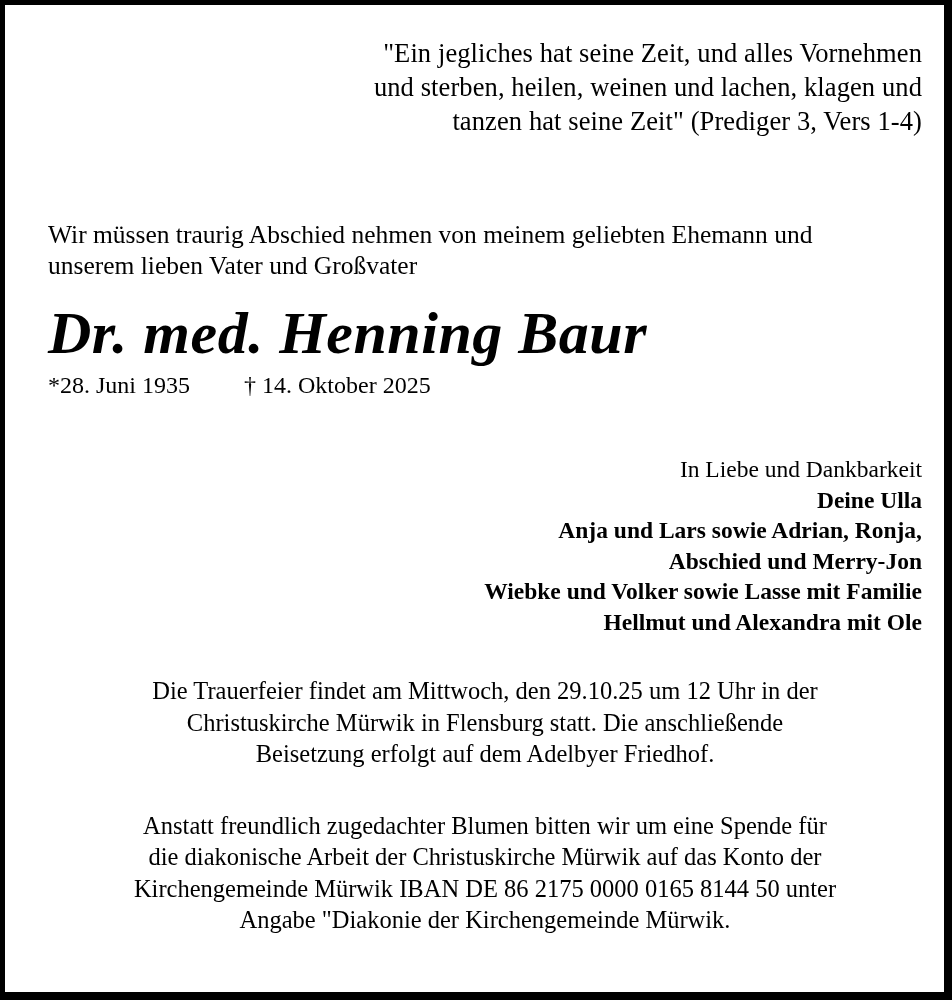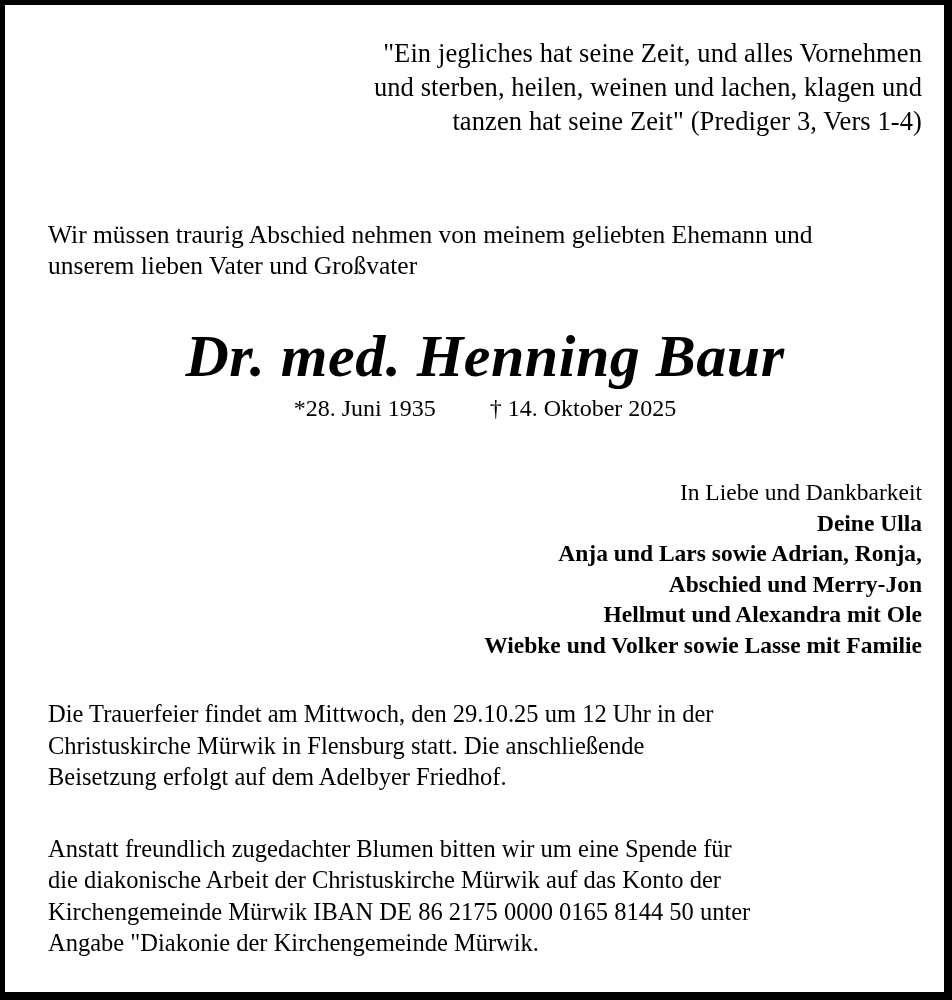--- a/index.html
+++ b/index.html
@@ -44,21 +44,21 @@
   
   .intro-block {
     text-align: left;
     font-size: 25.5px;
     line-height: 31px;
     margin-top: 81px;
   }
   .intro-line { display: block; }
 
   
-  .name-block { text-align: center; margin-top: 42px; }
+  .name-block { text-align: left; margin-top: 19px; }
   .name {
     display: block;
     font-weight: bold;
     font-style: italic;
     font-size: 60px;
     line-height: 66px;
     letter-spacing: 0.5px;
   }
   .dates {
     display: block;
@@ -74,20 +74,21 @@
     padding-left: 347px;
     font-size: 23.5px;
     line-height: 30.5px;
     text-align: right;
   }
   .family-intro { display: block; font-weight: normal; }
   .family-name { display: block; font-weight: bold; }
 
   
   .para-block {
+    text-align: center;
     font-size: 24.5px;
     line-height: 31.5px;
   }
   .service-block { margin-top: 38px; }
   .donation-block { margin-top: 40px; }
   .para-line { display: block; }
 </style>
 </head>
 <body>
 
@@ -110,22 +111,22 @@
       <span class="dates">
         <span class="date-birth">*28. Juni 1935</span><span class="date-death">† 14. Oktober 2025</span>
       </span>
     </div>
 
     <div class="family-block">
       <span class="family-intro">In Liebe und Dankbarkeit</span>
       <span class="family-name">Deine Ulla</span>
       <span class="family-name">Anja und Lars sowie Adrian, Ronja,</span>
       <span class="family-name">Abschied und Merry-Jon</span>
+      <span class="family-name">Wiebke und Volker sowie Lasse mit Familie</span>
       <span class="family-name">Hellmut und Alexandra mit Ole</span>
-      <span class="family-name">Wiebke und Volker sowie Lasse mit Familie</span>
     </div>
 
     <div class="para-block service-block">
       <span class="para-line">Die Trauerfeier findet am Mittwoch, den 29.10.25 um 12 Uhr in der</span>
       <span class="para-line">Christuskirche Mürwik in Flensburg statt. Die anschließende</span>
       <span class="para-line">Beisetzung erfolgt auf dem Adelbyer Friedhof.</span>
     </div>
 
     <div class="para-block donation-block">
       <span class="para-line">Anstatt freundlich zugedachter Blumen bitten wir um eine Spende für</span>

